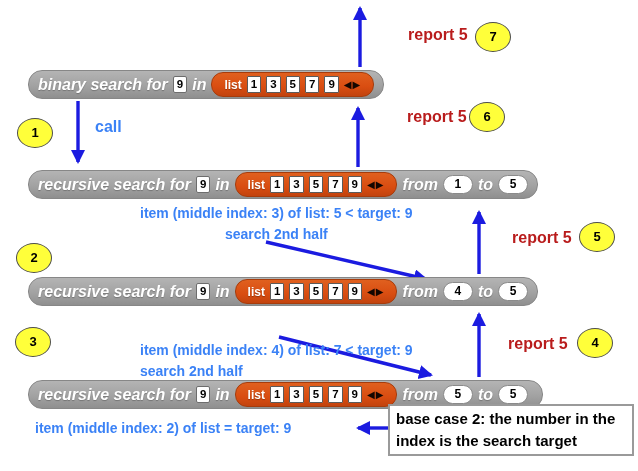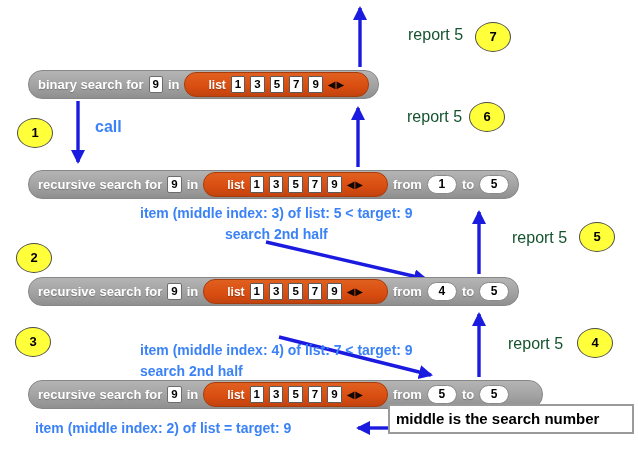--- a/index.html
+++ b/index.html
@@ -16,46 +16,47 @@
   }
   
   .block{
     position:absolute;display:inline-flex;align-items:center;gap:5px;
     height:29px;box-sizing:border-box;padding:0 9px;
     background:linear-gradient(#b4b4b4,var(--block-gray) 55%,#8f8f8f);
     border:1px solid var(--block-gray-border);border-radius:14px;
     white-space:nowrap;
   }
   .blabel{
-    color:#ffffff;font-weight:bold;font-size:13px;
+    color:#ffffff;font-weight:bold;font-size:16px;
     text-shadow:0 1px 1px rgba(0,0,0,0.25);
+    font-style:italic;
   }
   .inbox{
     background:#ffffff;border:1px solid #6d6d6d;border-radius:2px;
     color:#000;font-weight:bold;font-size:11.5px;padding:0 3px;line-height:15px;
   }
   .listblk{
     display:inline-flex;align-items:center;gap:5px;height:23px;
     background:linear-gradient(#e0601f,var(--list-orange) 60%,#c2430e);
-    border:1px solid #a63c0c;border-radius:12px;padding:0 23px;
+    border:1px solid #a63c0c;border-radius:12px;padding:0 12px;
   }
   .llabel{color:#fff;font-weight:bold;font-size:12px;text-shadow:0 1px 1px rgba(0,0,0,0.3);}
   .lcell{
     background:#fff;border:1px solid #5a5a5a;border-radius:1px;
     color:#000;font-weight:bold;font-size:11.5px;padding:0 3px;line-height:15px;
   }
   .larrows{color:#140600;font-size:10px;letter-spacing:1px;line-height:10px;cursor:pointer;}
   .pill{
     background:#ffffff;border:1px solid #8a8a8a;border-radius:10px;
     color:#000;font-weight:bold;font-size:12px;padding:0 8px;line-height:17px;
     min-width:12px;text-align:center;
   }
   
   .note{position:absolute;color:#3b82f6;font-weight:bold;font-size:14px;line-height:21px;white-space:nowrap;}
-  .report{position:absolute;color:#14532d;font-weight:normal;font-size:16px;white-space:nowrap;}
+  .report{position:absolute;color:#b91c1c;font-weight:bold;font-size:16px;white-space:nowrap;}
   .circle{
     position:absolute;width:36px;height:30px;border-radius:50%;
     background:var(--circle-yellow);border:1.5px solid #4d4d4d;box-sizing:border-box;
     color:#000;font-weight:bold;font-size:13px;text-align:center;line-height:27px;
   }
   .callout{
     position:absolute;left:388px;top:404px;width:246px;box-sizing:border-box;
     background:#ffffff;border:2px solid #9a9a9a;padding:2px 6px;
     color:#000;font-weight:bold;font-size:15px;line-height:22px;white-space:nowrap;
   }
@@ -163,21 +164,22 @@
   </div>
 
   <div class="note" style="left:140px;top:322px;margin-top:18px;">
     <div>item (middle index: 4) of list: 7 &lt; target: 9</div>
     <div>search 2nd half</div>
   </div>
 
   <div class="note" style="left:35px;top:418px;">item (middle index: 2) of list = target: 9</div>
 
   <div class="callout">
-    <div>middle is the search number</div>
+    <div>base case 2: the number in the</div>
+    <div>index is the search target</div>
   </div>
 
   <div class="report" style="left:408px;top:26px;">report 5</div>
   <div class="report" style="left:407px;top:108px;">report 5</div>
   <div class="report" style="left:512px;top:229px;">report 5</div>
   <div class="report" style="left:508px;top:335px;">report 5</div>
 
   <div class="circle" style="left:17px;top:118px;">1</div>
   <div class="circle" style="left:16px;top:243px;">2</div>
   <div class="circle" style="left:15px;top:327px;">3</div>

